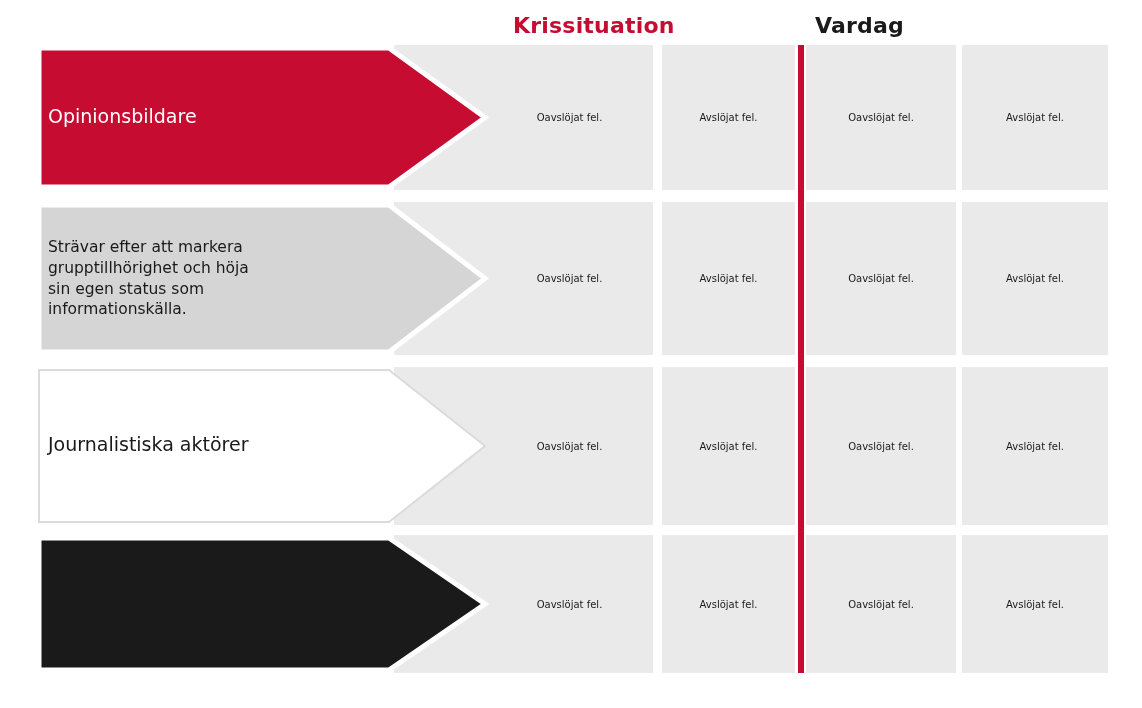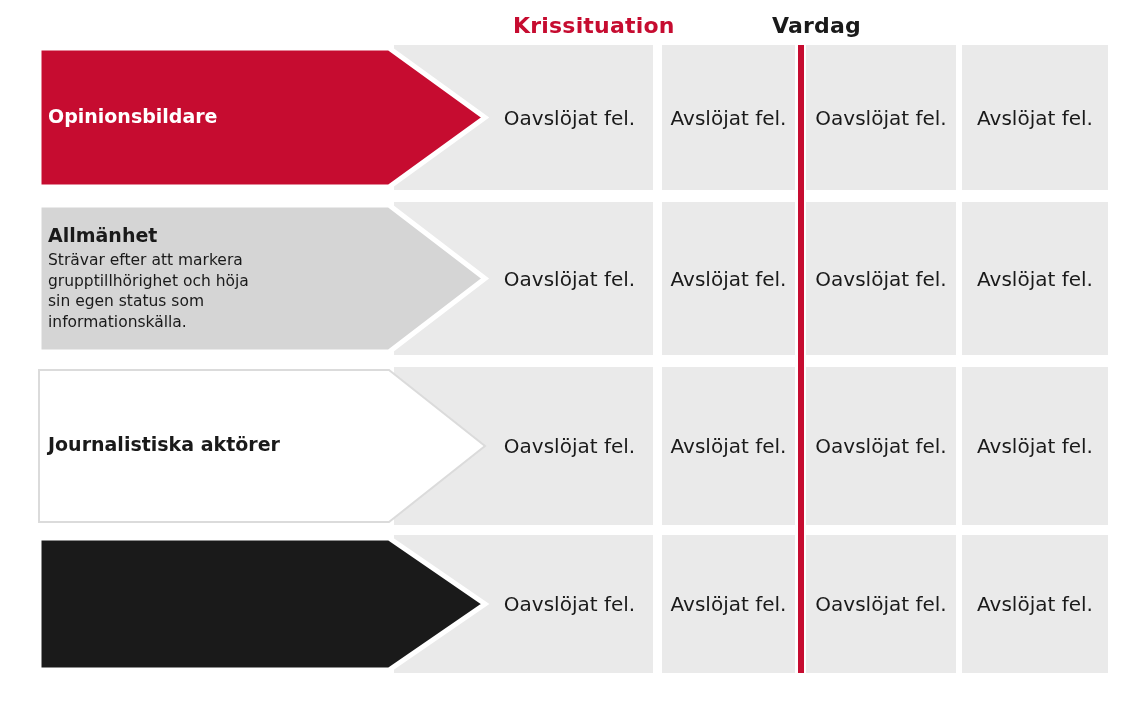--- a/index.html
+++ b/index.html
@@ -11,21 +11,21 @@
   }
   .stage { position: absolute; inset: 0; width: 1142px; height: 564px; }
 
   
   .col-header {
     position: absolute; top: 13px;
     font-size: 22px; font-weight: bold; line-height: 1.2;
     letter-spacing: 0.2px;
   }
   .hdr-crisis { left: 513px; color: var(--accent-red, #C60C30); }
-  .hdr-everyday { left: 772px; color: var(--text-dark, #1A1A1A); }
+  .hdr-everyday { left: 815px; color: var(--text-dark, #1A1A1A); }
 
   
   .red-divider {
     position: absolute; left: 798px; top: 45px;
     width: 6px; height: 628px;
     background: var(--accent-red, #C60C30);
     z-index: 5;
   }
 
   
@@ -33,21 +33,21 @@
   .row-1 { top: 45px;  height: 145px; }
   .row-2 { top: 202px; height: 153px; }
   .row-3 { top: 367px; height: 158px; }
   .row-4 { top: 535px; height: 138px; }
 
   
   .cell {
     position: absolute; top: 0; height: 100%;
     background: var(--cell-bg, #EAEAEA);
     display: flex; align-items: center; justify-content: center;
-    font-size: 20px; color: var(--text-dark, #1A1A1A);
+    font-size: 10px; color: var(--text-dark, #1A1A1A);
     white-space: nowrap;
   }
   .c1 { left: 394px; width: 259px; padding-left: 92px; }
   .c2 { left: 662px; width: 133px; }
   .c3 { left: 806px; width: 150px; }
   .c4 { left: 962px; width: 146px; }
 
   
   .arrow-svg {
     position: absolute; left: 36px; top: 0;
@@ -60,21 +60,21 @@
   .row-black .arrow-shape { fill: var(--arrow-black, #1A1A1A); stroke: #ffffff; stroke-width: 5; }
 
   
   .arrow-text {
     position: absolute; left: 48px; top: 0; width: 330px; height: 100%;
     display: flex; flex-direction: column; justify-content: center;
     z-index: 3;
   }
   .row-red .arrow-text, .row-black .arrow-text { color: var(--text-light, #FFFFFF); }
   .row-gray .arrow-text, .row-white .arrow-text { color: var(--text-dark, #1A1A1A); }
-  .actor-title { font-size: 19px; font-weight: bold; line-height: 1.25; margin-bottom: 2px; }
+  .actor-title { font-size: 19px; font-weight: normal; line-height: 1.25; margin-bottom: 2px; }
   .actor-desc  { font-size: 15.5px; line-height: 1.33; white-space: pre-line; }
 </style>
 </head>
 <body>
 
 <div class="stage">
 
   <div class="col-header hdr-crisis">Krissituation</div>
   <div class="col-header hdr-everyday">Vardag</div>
 
@@ -111,21 +111,20 @@
     <div class="cell c3">
         <span>Oavslöjat fel.</span>
       </div>
     <div class="cell c4">
         <span>Avslöjat fel.</span>
       </div>
     <svg class="arrow-svg" viewBox="0 0 456 153" aria-hidden="true">
       <polygon class="arrow-shape" points="3,3 353,3 449,76.5 353,150 3,150"></polygon>
     </svg>
     <div class="arrow-text">
-      <div class="actor-title">Allmänhet</div>
       <div class="actor-desc">Strävar efter att markera
 grupptillhörighet och höja
 sin egen status som
 informationskälla.</div>
     </div>
   </div>
 
   <div class="row row-3 row-white">
     <div class="cell c1">
         <span>Oavslöjat fel.</span>

